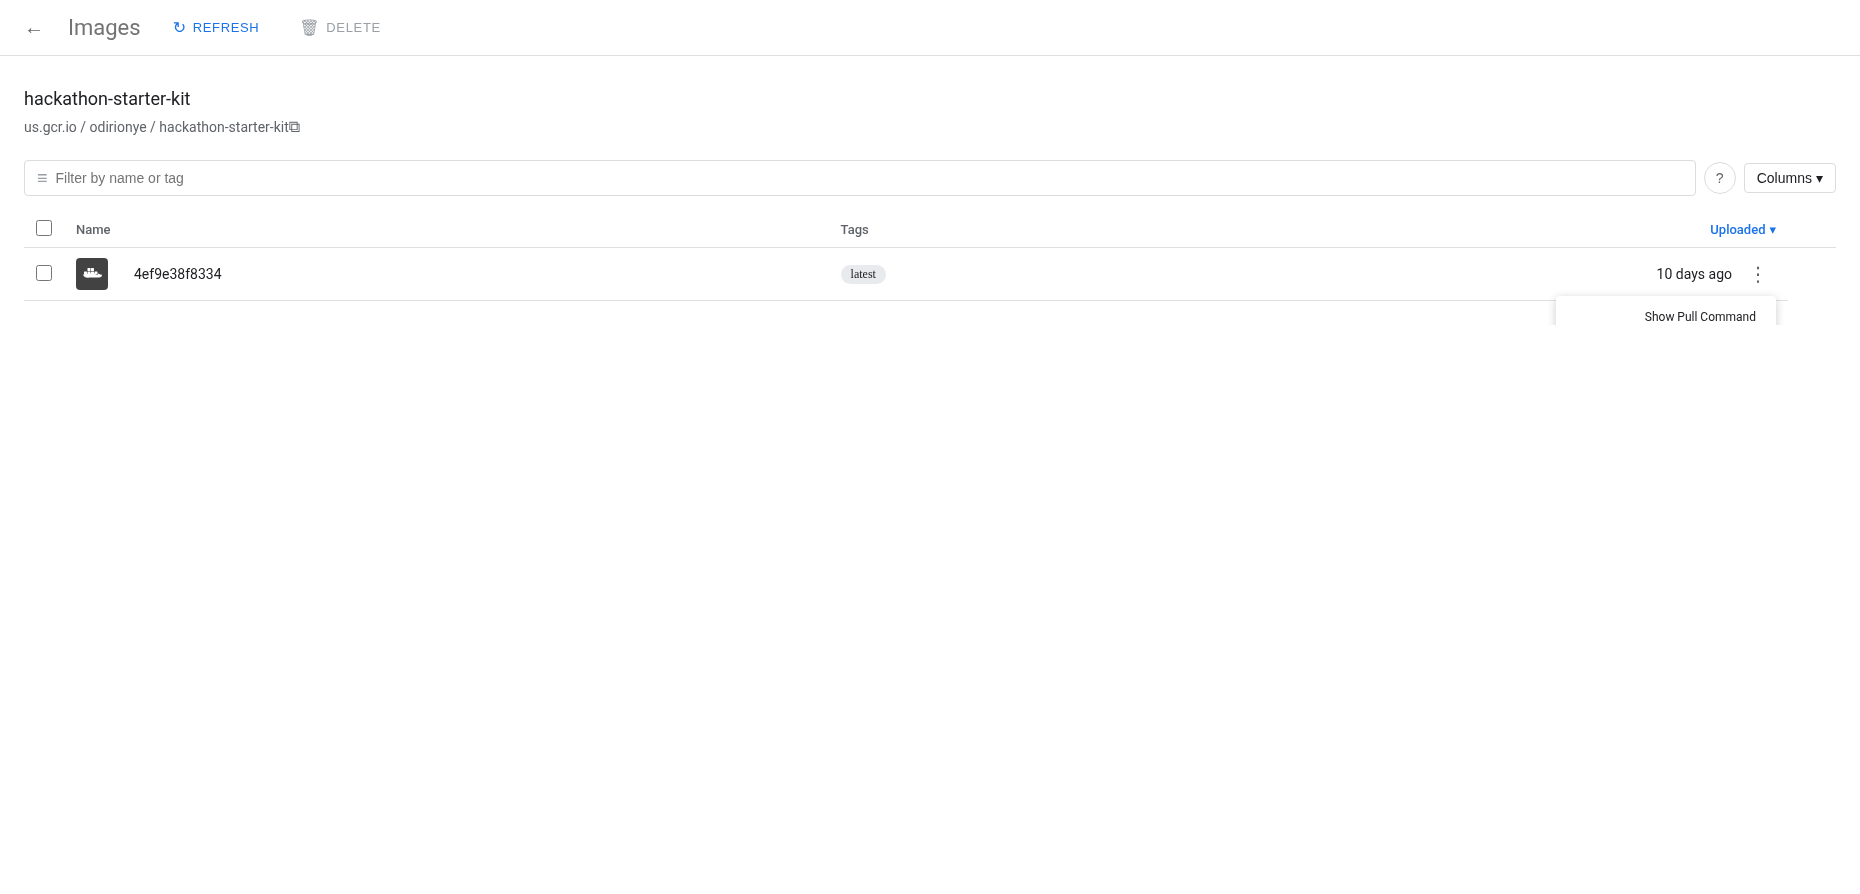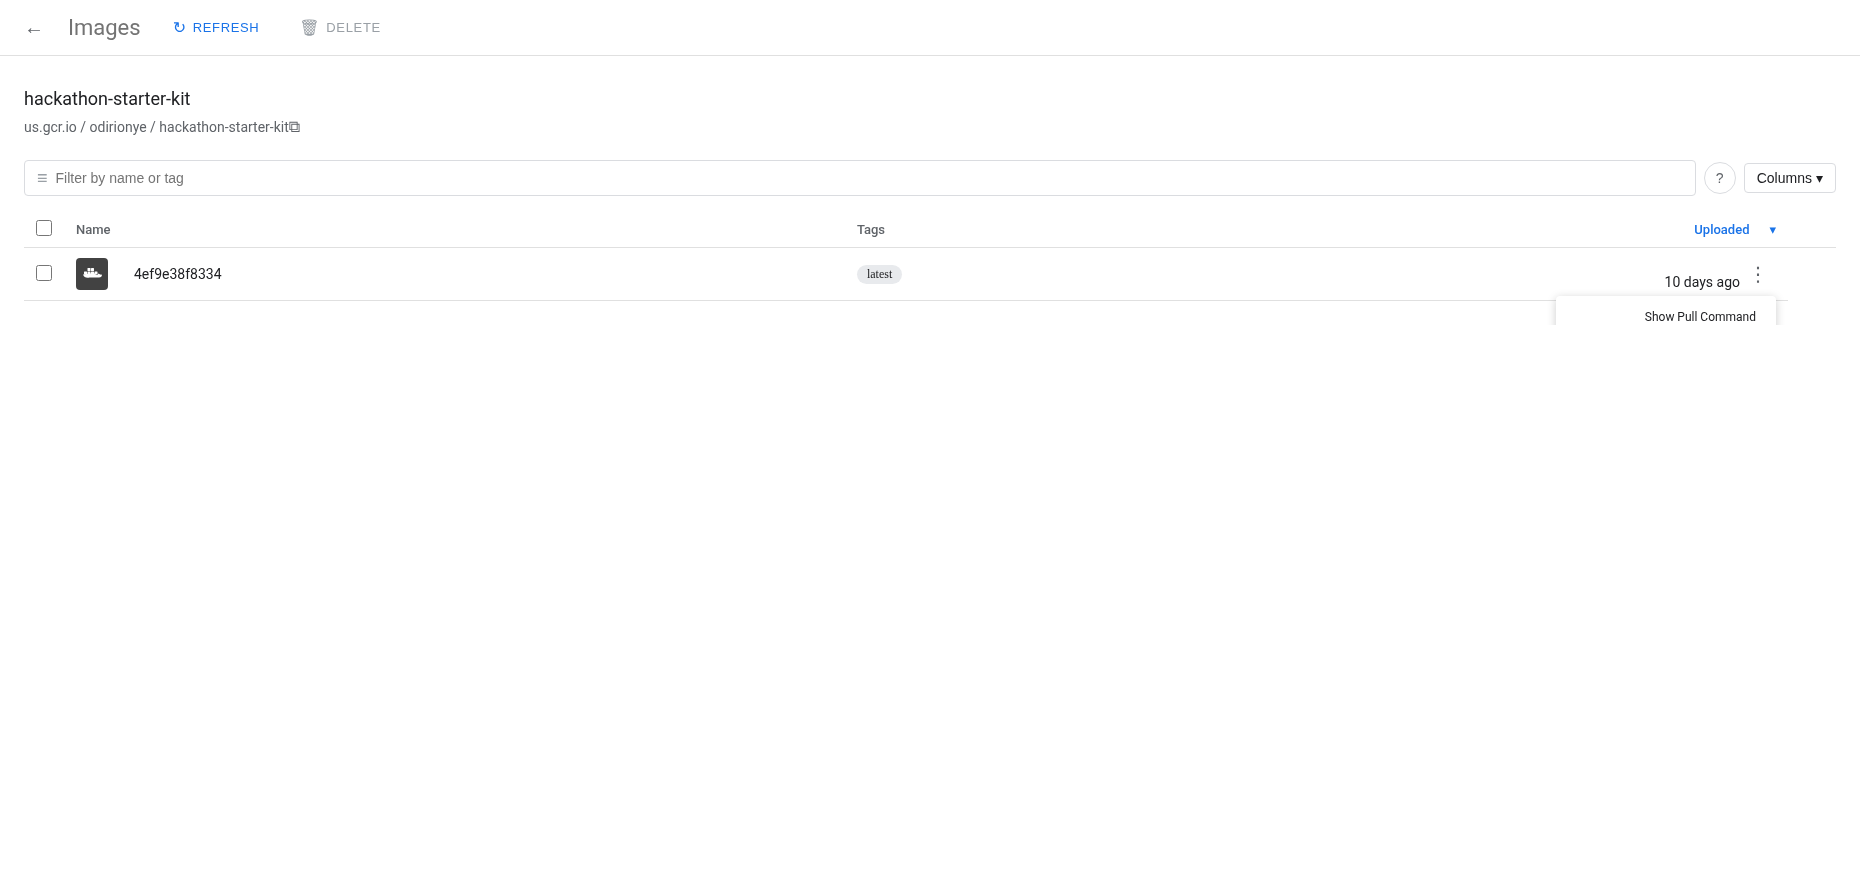--- a/index.html
+++ b/index.html
@@ -135,21 +135,21 @@
       border-bottom: 1px solid #e0e0e0;
       vertical-align: middle;
     }
     .th-uploaded {
       color: #1a73e8 !important;
       text-align: right;
       cursor: pointer;
       display: flex;
       align-items: center;
       justify-content: flex-end;
-      gap: 20px;
+      gap: 4px;
     }
     .checkbox-col {
       width: 40px;
     }
     .uploaded-col {
       text-align: right;
       white-space: nowrap;
       position: relative;
     }
     .image-row-name {
@@ -197,23 +197,23 @@
     }
     .dropdown-item {
       padding: 10px 20px;
       cursor: pointer;
       font-size: 12px;
       color: #202124;
       white-space: nowrap;
     }
     .uploaded-cell-inner {
       display: flex;
-      align-items: flex-end;
+      align-items: center;
       justify-content: flex-end;
-      gap: 0;
+      gap: 8px;
       position: relative;
     }
     input[type="checkbox"] {
       width: 16px;
       height: 16px;
       cursor: pointer;
     }
   </style>
 </head>
 <body>

